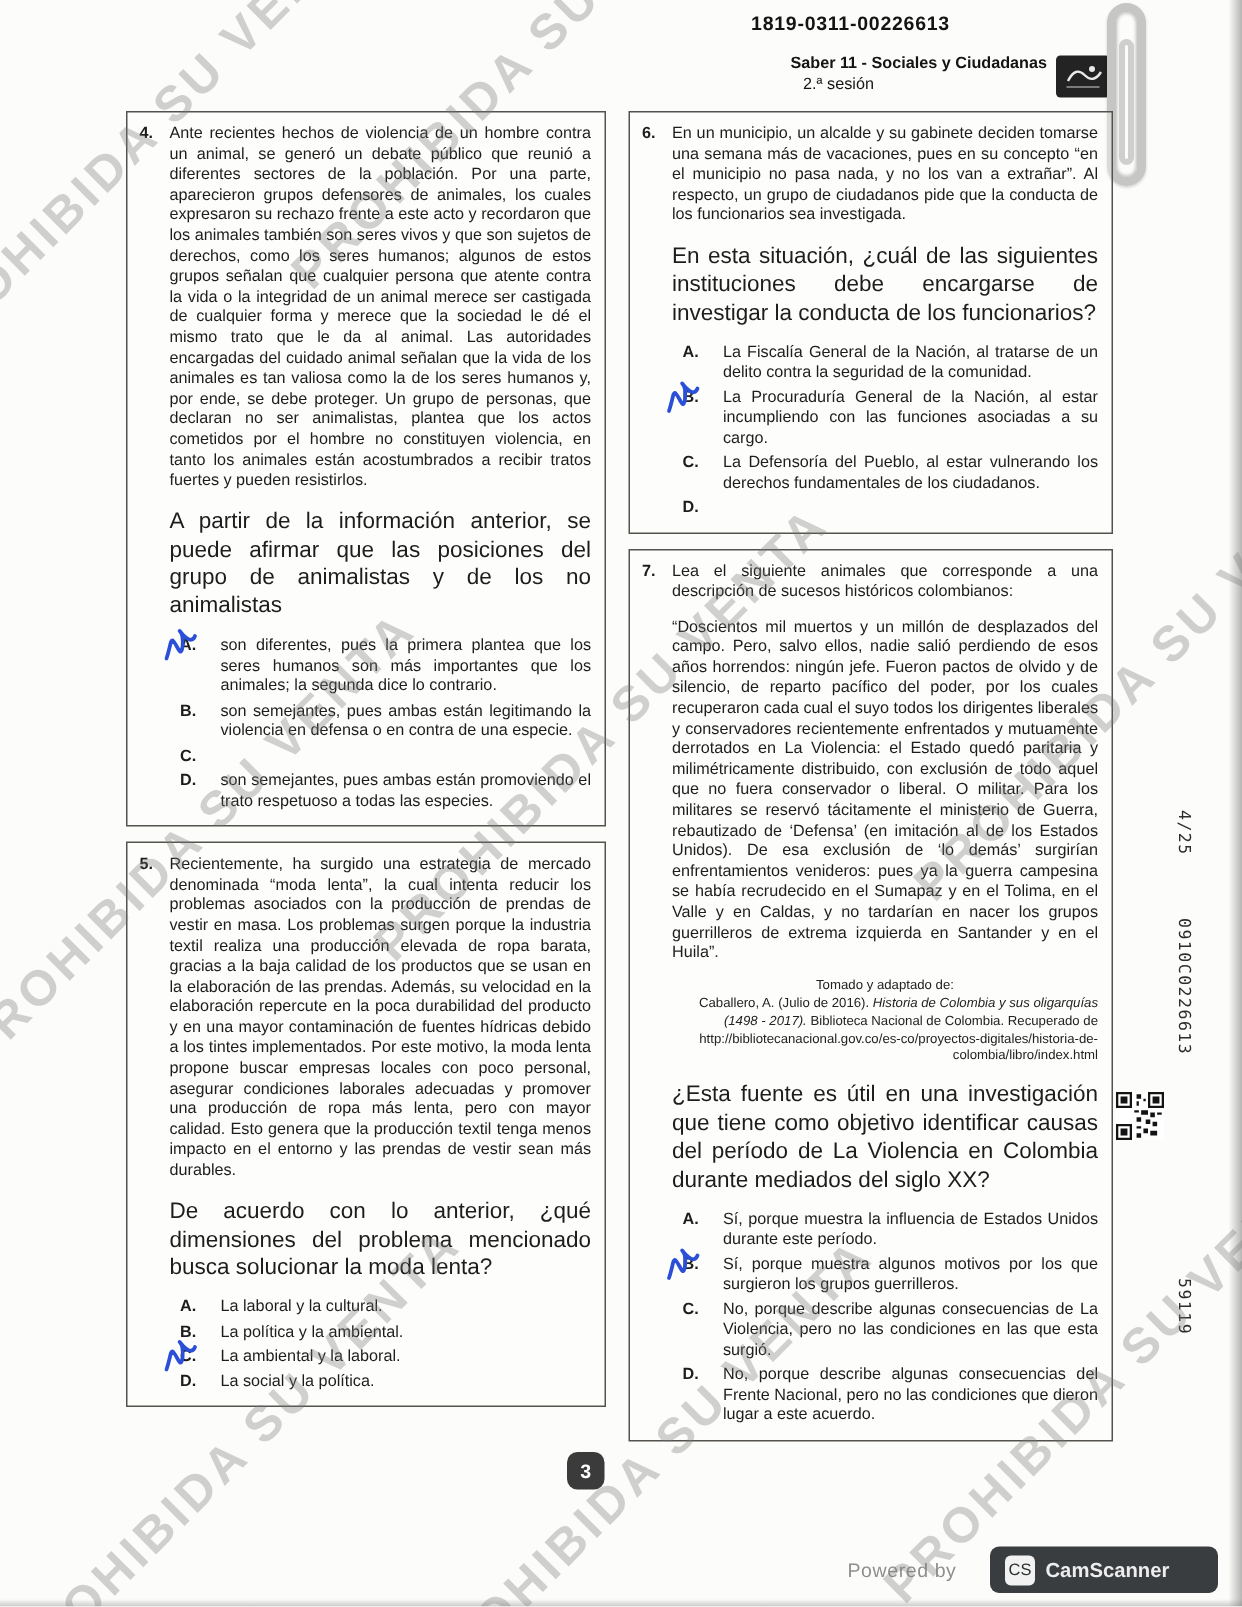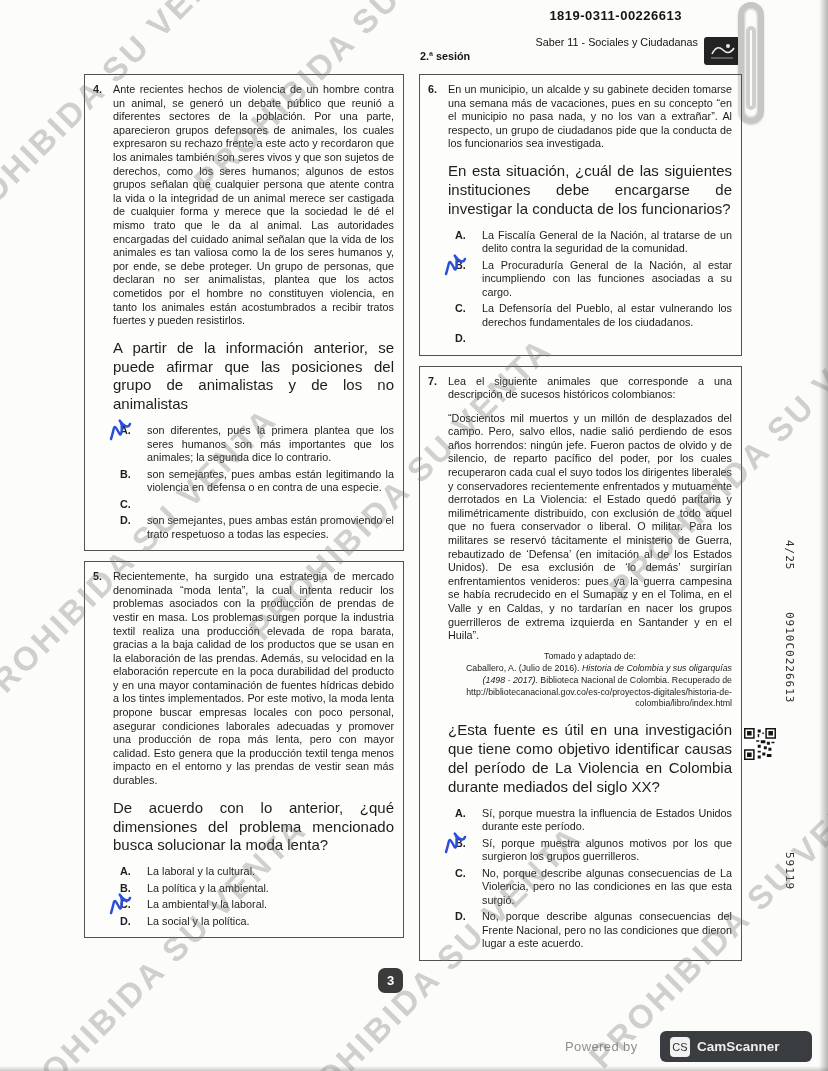--- a/index.html
+++ b/index.html
@@ -1,23 +1,23 @@
 <!DOCTYPE html>
 <html><head>
 <meta charset="utf-8">
 <style>
   *{margin:0;padding:0;box-sizing:border-box}
   html,body{width:828px;height:1071px}
   body{background:#e8e8e6;font-family:"Liberation Sans",sans-serif;color:#1d1d1d}
   #page{position:relative;width:828px;height:1071px;background:#fcfcfa;overflow:hidden}
 
   
-  .h-code{position:absolute;left:452px;top:8px;width:230px;text-align:right;font-size:13px;font-weight:700;letter-spacing:.5px;color:#141414}
-  .h-title{position:absolute;left:420px;top:36px;width:278px;text-align:right;font-size:10.8px;font-weight:400;color:#141414}
-  .h-session{position:absolute;left:420px;top:50px;width:278px;text-align:left;font-size:10.8px;font-weight:700;color:#141414}
+  .h-code{position:absolute;left:452px;top:8px;width:230px;text-align:center;font-size:13px;font-weight:700;letter-spacing:.5px;color:#141414}
+  .h-title{position:absolute;left:420px;top:36px;width:278px;text-align:right;font-size:10.8px;font-weight:700;color:#141414}
+  .h-session{position:absolute;left:420px;top:50px;width:278px;text-align:center;font-size:10.8px;font-weight:400;color:#141414}
   .h-logo{position:absolute;left:704px;top:37px;width:36px;height:28px;background:#232323;border-radius:3px;display:flex;align-items:center;justify-content:center;overflow:hidden}
 
   
   .clip-outer{position:absolute;left:738px;top:2px;width:26px;height:122px;border:6px solid #c6c6c4;border-radius:13px;box-shadow:inset 0 0 3px #9a9a98,0 1px 2px rgba(0,0,0,.18)}
   .clip-inner{position:absolute;left:746px;top:26px;width:10px;height:84px;border:4px solid #cfcfcd;border-radius:6px}
 
   
   .col{position:absolute;top:74px}
   .col-left{left:84px;width:320px}
   .col-right{left:419px;width:323px}

